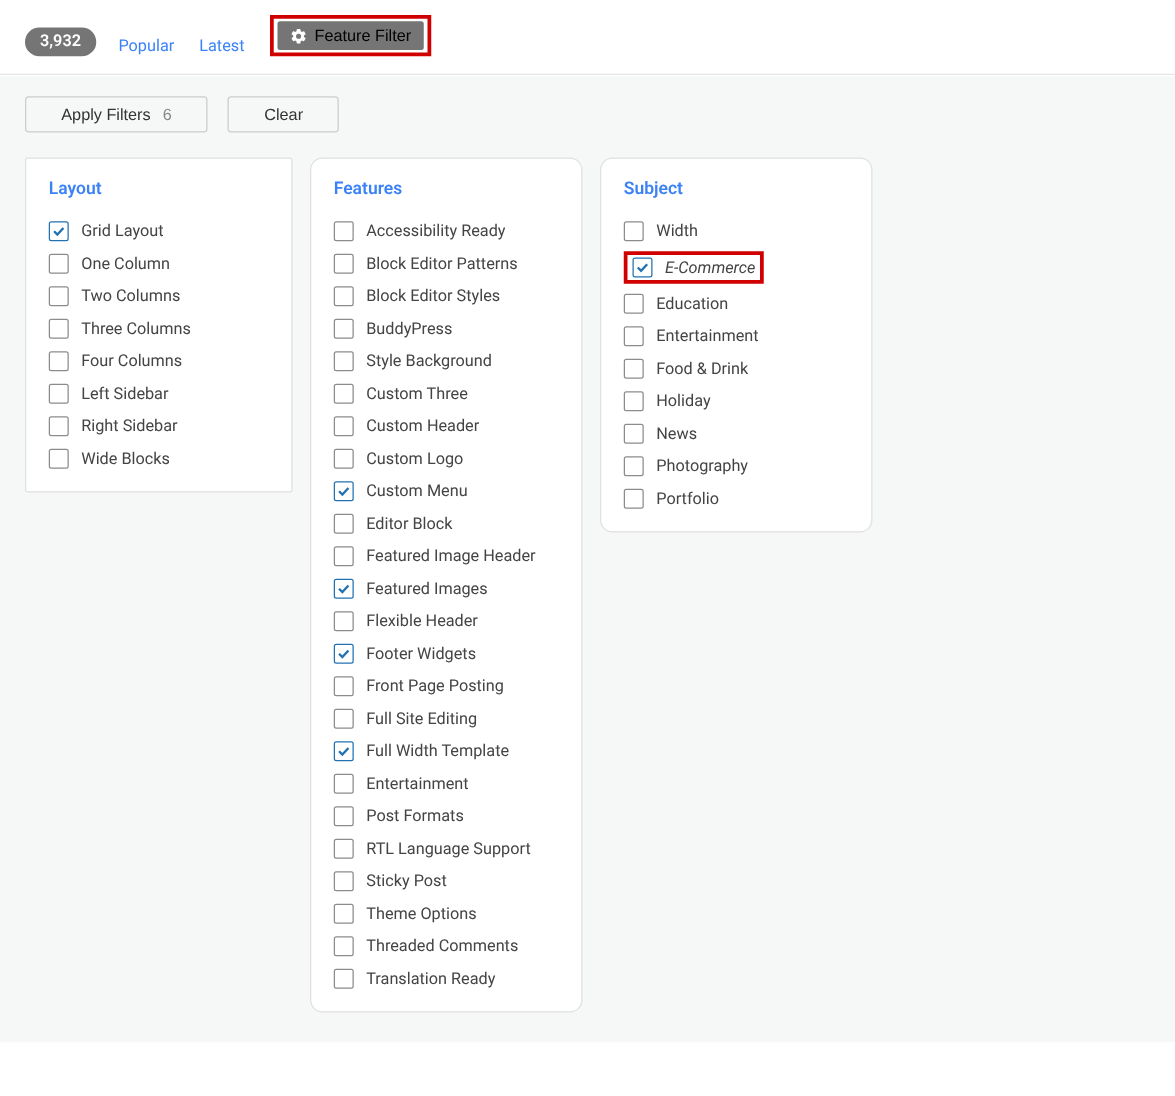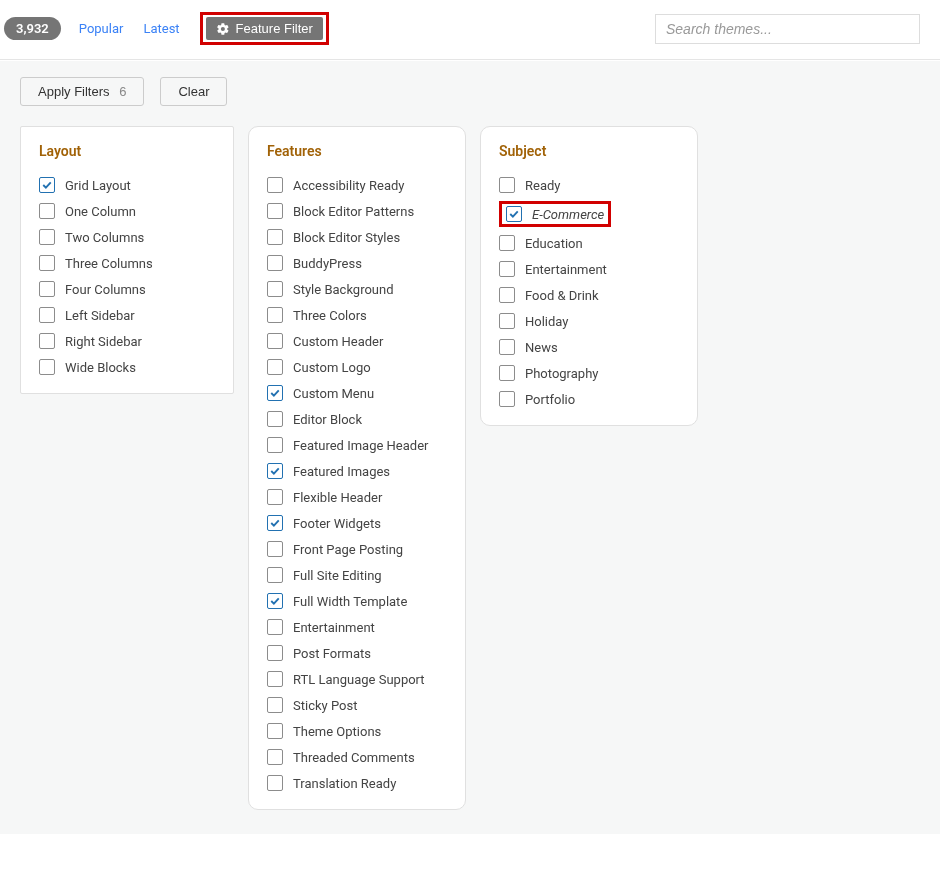--- a/index.html
+++ b/index.html
@@ -1,33 +1,33 @@
 <!DOCTYPE html>
 <html><head>
 <meta charset="utf-8">
 <style>
   * { box-sizing: border-box; margin: 0; padding: 0; }
   body { font-family: -apple-system, BlinkMacSystemFont, "Segoe UI", Roboto, Arial, sans-serif; font-size: 13px; color: #333; background: #fff; width: 940px; }
-  .topbar { display: flex; align-items: center; padding: 12px 20px 14px 4px; border-bottom: 1px solid #e5e5e5; gap: 0; }
+  .topbar { display: flex; align-items: flex-end; padding: 12px 20px 14px 20px; border-bottom: 1px solid #e5e5e5; gap: 0; }
   .count-badge { background: #757575; color: #fff; border-radius: 12px; padding: 4px 12px; font-weight: 600; font-size: 13px; margin-right: 18px; }
   .tab-link { color: #3b82f6; text-decoration: none; margin-right: 20px; cursor: pointer; }
-  .feature-filter-btn { display: inline-flex; align-items: center; gap: 6px; background: #757575; color: #ffffff; border: none; padding: 4px 10px; font-size: 13px; cursor: pointer; border-radius: 2px; }
+  .feature-filter-btn { display: inline-flex; align-items: center; gap: 6px; background: #757575; color: #000000; border: none; padding: 4px 10px; font-size: 13px; cursor: pointer; border-radius: 2px; }
   .feature-filter-btn svg { width: 14px; height: 14px; fill: #fff; }
   .highlight-box { border: 3px solid #d10000; display: inline-flex; align-items: center; padding: 2px 3px; }
   .search-wrap { margin-left: auto; }
   .search-input { width: 265px; padding: 6px 10px; border: 1px solid #ddd; font-size: 14px; color: #333; font-style: italic; }
   .search-input::placeholder { color: #999; font-style: italic; }
   .filter-area { background: #f6f7f7; padding: 16px 20px 24px 20px; border-top: 1px solid #fff; }
   .action-row { display: flex; align-items: center; gap: 16px; margin-bottom: 20px; }
-  .btn { background: #f6f7f7; border: 1px solid #ccc; border-radius: 3px; padding: 6px 17px; font-size: 13px; color: #333; cursor: pointer; }
+  .btn { background: #f6f7f7; border: 1px solid #ccc; border-radius: 3px; padding: 6px 28px; font-size: 13px; color: #333; cursor: pointer; }
   .btn .count { color: #888; margin-left: 6px; }
   .columns { display: flex; gap: 14px; align-items: flex-start; }
   .panel { background: #fff; border: 1px solid #e0e0e0; border-radius: 2px; padding: 16px 18px 18px 18px; width: 214px; }
   .panel-wide { width: 218px; border-radius: 10px; }
-  .panel h3 { font-size: 14px; font-weight: 600; color: #a16207; margin-bottom: 18px; }
+  .panel h3 { font-size: 14px; font-weight: 600; color: #3b82f6; margin-bottom: 18px; }
   .check-row { display: flex; align-items: center; gap: 10px; margin-bottom: 10px; font-size: 13px; color: #444; cursor: pointer; }
   .check-row:last-child { margin-bottom: 0; }
   .cb { width: 16px; height: 16px; border: 1px solid #8c8c8c; border-radius: 2px; background: #fff; display: inline-flex; align-items: center; justify-content: center; flex-shrink: 0; }
   .cb.checked { border-color: #2271b1; }
   .cb.checked svg { display: block; }
   .cb svg { display: none; width: 12px; height: 12px; stroke: #2271b1; stroke-width: 2.5; fill: none; }
   .highlight-row { border: 3px solid #d10000; padding: 2px 4px; display: inline-flex; }
 </style>
 </head>
 <body>
@@ -37,23 +37,20 @@
   <a class="tab-link">Popular</a>
   <a class="tab-link">Latest</a>
   <span class="highlight-box">
     <button class="feature-filter-btn">
       <svg viewBox="0 0 24 24">
           <path d="M19.14,12.94a7,7,0,0,0,.05-.94,7,7,0,0,0-.05-.94l2.11-1.65a.5.5,0,0,0,.12-.64l-2-3.46a.5.5,0,0,0-.61-.22l-2.49,1a7,7,0,0,0-1.62-.94l-.38-2.65A.5.5,0,0,0,13.78,2H9.78a.5.5,0,0,0-.49.42L8.91,5.07a7,7,0,0,0-1.62.94l-2.49-1a.5.5,0,0,0-.61.22l-2,3.46a.5.5,0,0,0,.12.64L4.42,11a7,7,0,0,0-.05.94,7,7,0,0,0,.05.94L2.31,14.53a.5.5,0,0,0-.12.64l2,3.46a.5.5,0,0,0,.61.22l2.49-1a7,7,0,0,0,1.62.94l.38,2.65a.5.5,0,0,0,.49.42h4a.5.5,0,0,0,.49-.42l.38-2.65a7,7,0,0,0,1.62-.94l2.49,1a.5.5,0,0,0,.61-.22l2-3.46a.5.5,0,0,0-.12-.64ZM11.78,15.5A3.5,3.5,0,1,1,15.28,12,3.5,3.5,0,0,1,11.78,15.5Z"></path>
         </svg>
       <span>Feature Filter</span>
     </button>
   </span>
-  <div class="search-wrap">
-    <input class="search-input" type="text" placeholder="Search themes..." style="">
-  </div>
 </div>
 
 <div class="filter-area">
   <div class="action-row">
     <button class="btn">
       <span>Apply Filters</span>
       <span class="count">6</span>
     </button>
     <button class="btn">Clear</button>
   </div>
@@ -118,21 +115,21 @@
           <label class="check-row">
             <span class="cb"></span>
             <span>BuddyPress</span>
           </label>
           <label class="check-row">
             <span class="cb"></span>
             <span>Style Background</span>
           </label>
           <label class="check-row">
             <span class="cb"></span>
-            <span>Three Colors</span>
+            <span>Custom Three</span>
           </label>
           <label class="check-row">
             <span class="cb"></span>
             <span>Custom Header</span>
           </label>
           <label class="check-row">
             <span class="cb"></span>
             <span>Custom Logo</span>
           </label>
           <label class="check-row">
@@ -215,21 +212,21 @@
             <span class="cb"></span>
             <span>Translation Ready</span>
           </label>
         </div>
     </div>
     <div class="panel panel-wide">
       <h3>Subject</h3>
       <div id="subject-list">
           <label class="check-row">
             <span class="cb"></span>
-            <span>Ready</span>
+            <span>Width</span>
           </label>
           <div style="margin-bottom: 8px; margin-top: -2px;"><div class="highlight-row">
               <label class="check-row" style="margin-bottom: 0px; font-style: italic;">
                 <span class="cb checked">
                   <svg viewBox="0 0 16 16">
                     <polyline points="3,8 6.5,11.5 13,4.5"></polyline>
                   </svg>
                 </span>
                 <span>E-Commerce</span>
               </label>

